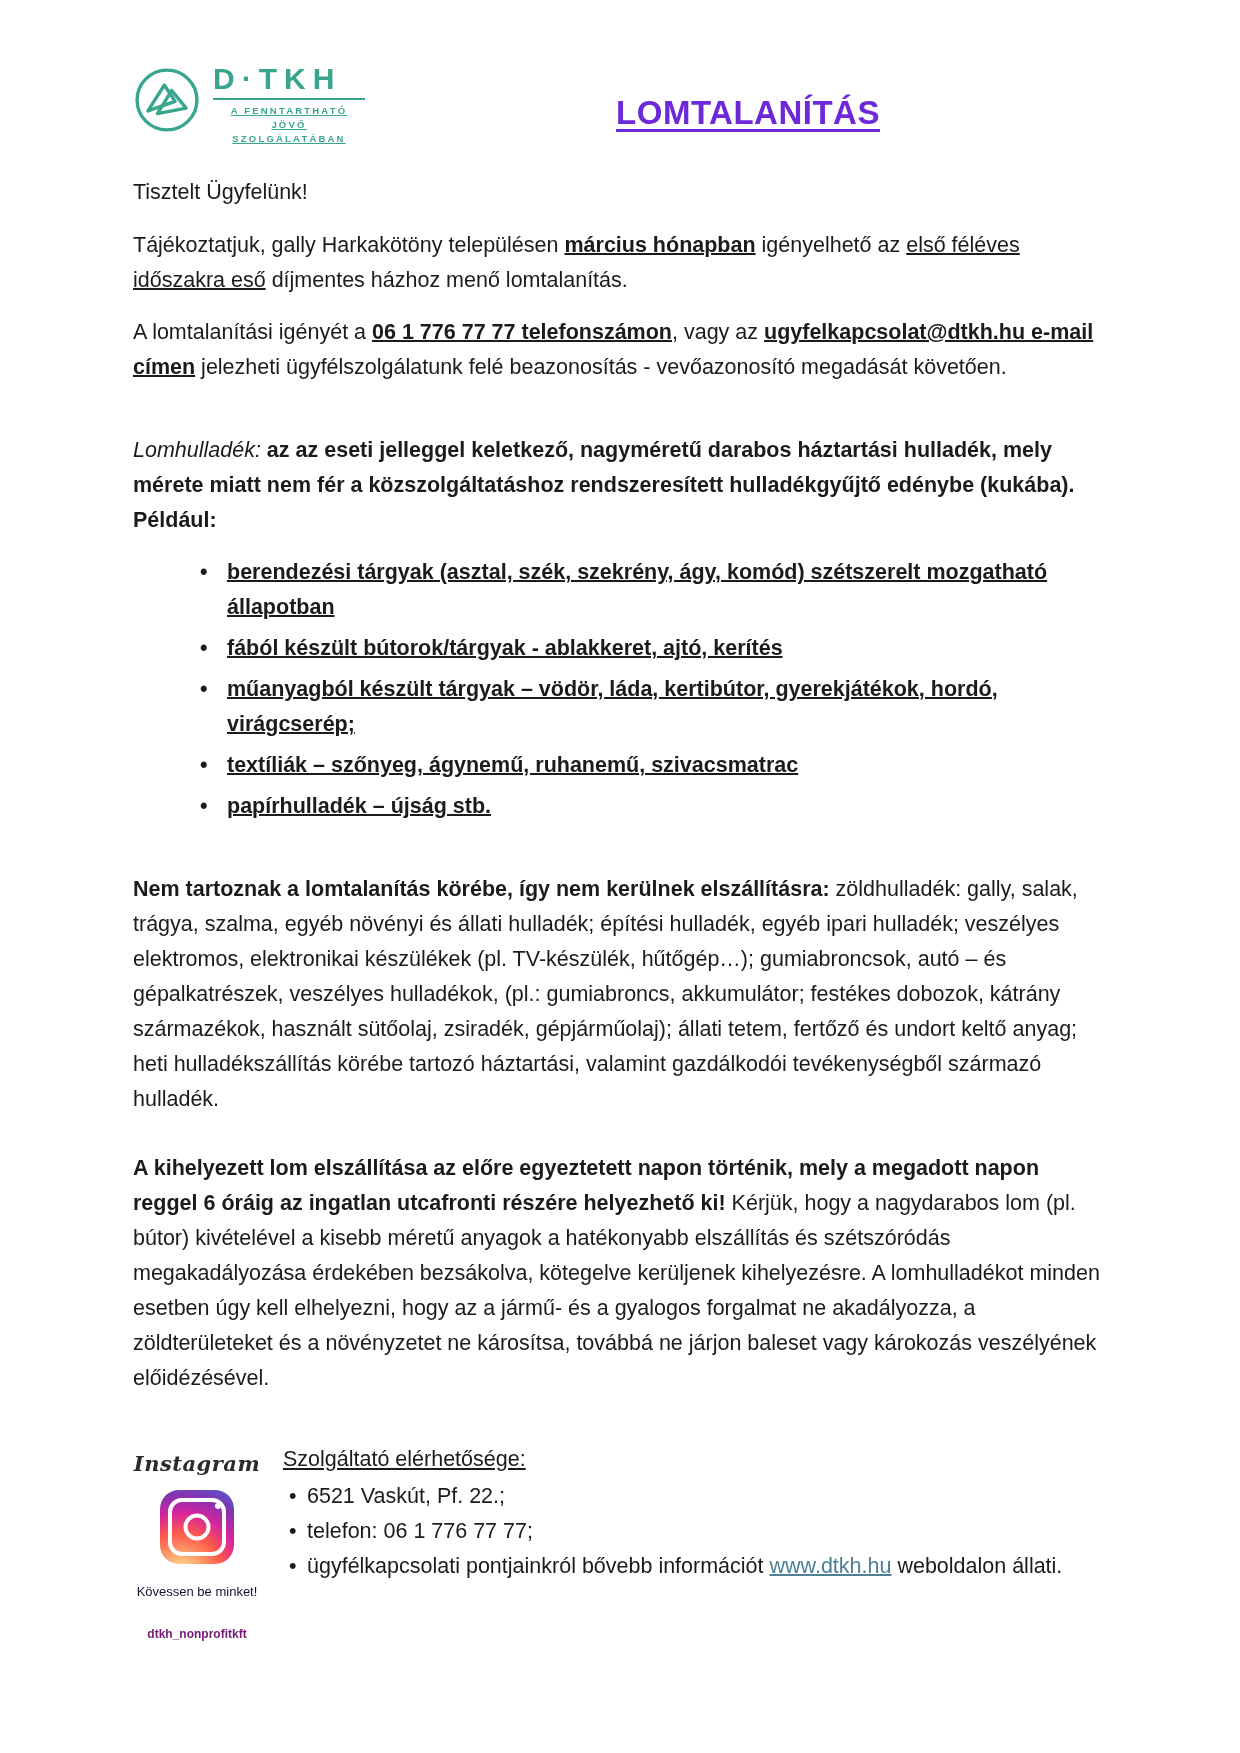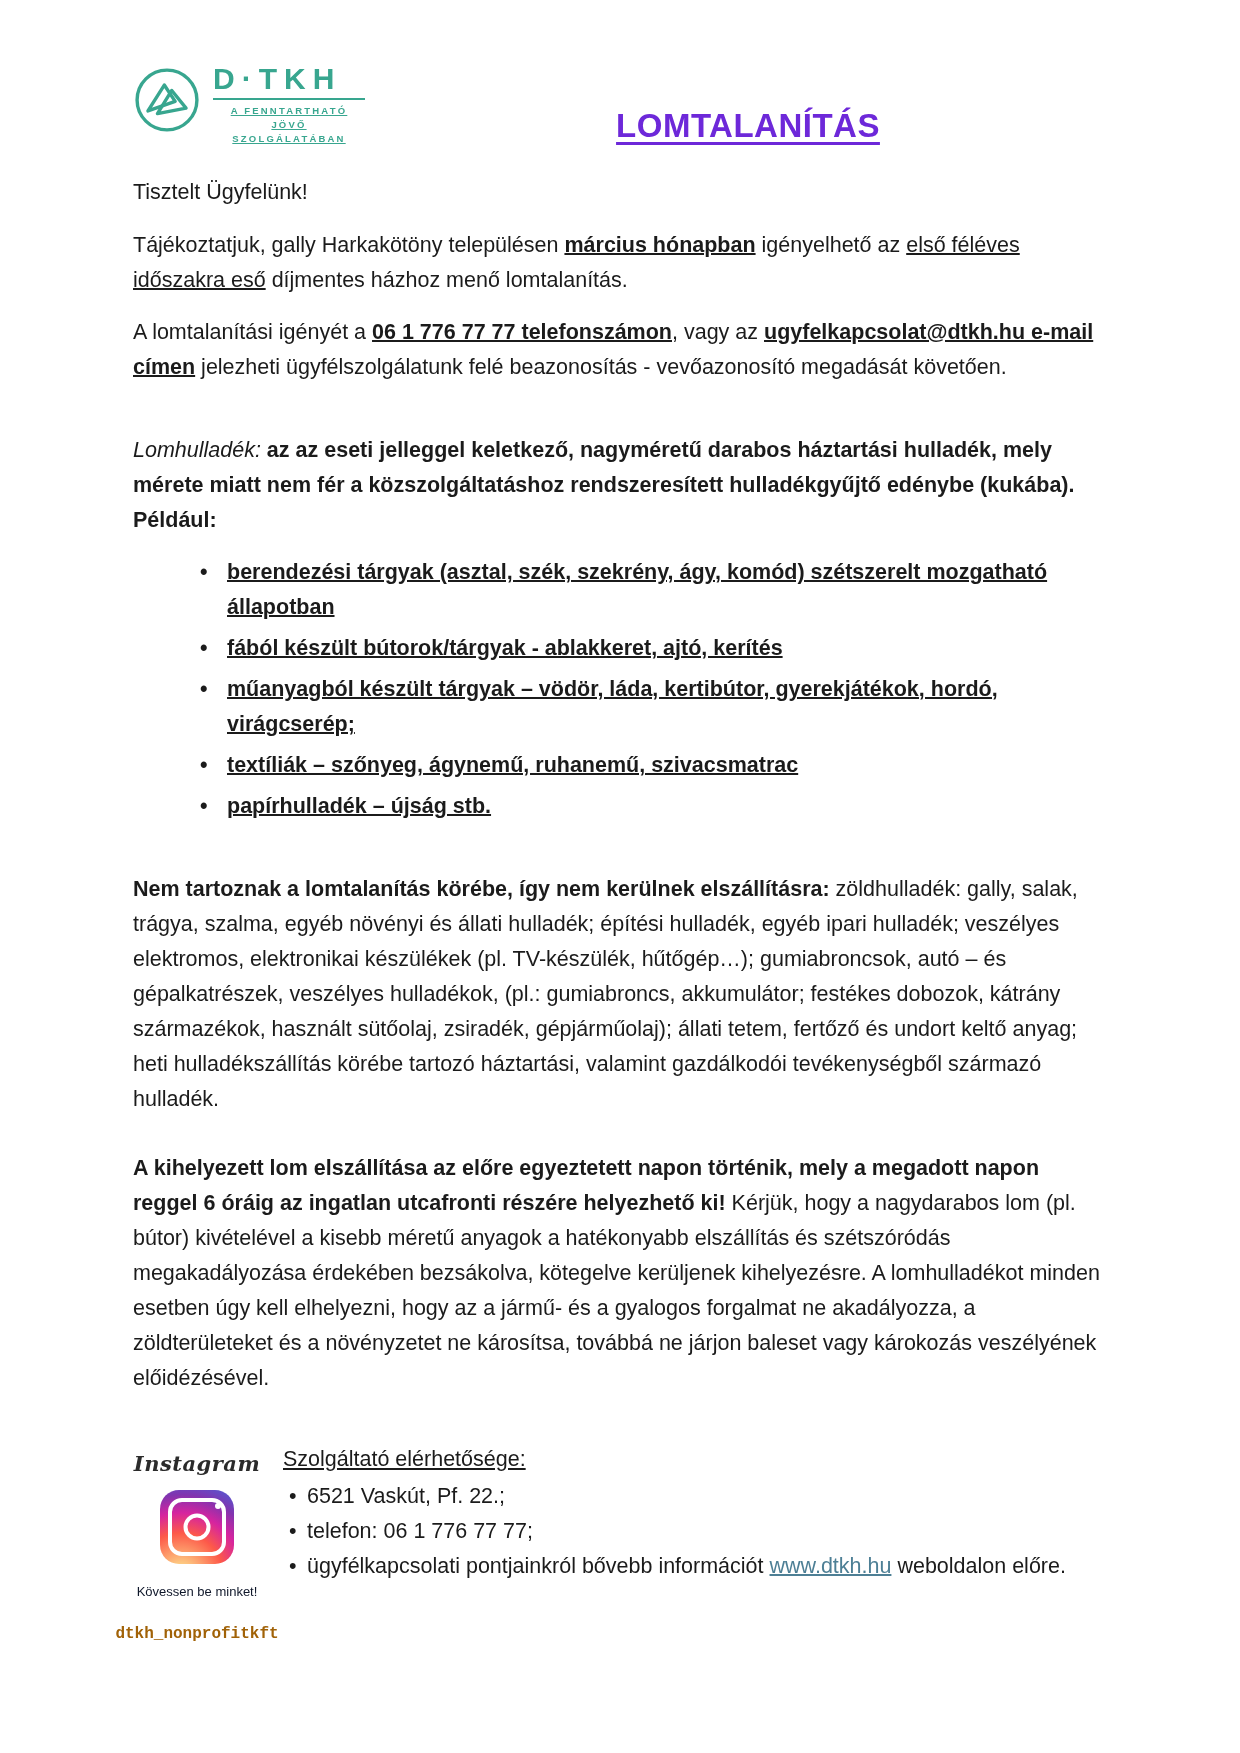--- a/index.html
+++ b/index.html
@@ -11,21 +11,21 @@
     height: 1753px;
     margin: 0 auto;
     background: #ffffff;
     color: #1b1b1b;
     padding: 62px 135px 0 133px;
     position: relative;
     overflow: hidden;
   }
 
   
-  .header { display: flex; align-items: flex-end; margin-bottom: 30px; gap: 8px; }
+  .header { display: flex; align-items: center; margin-bottom: 30px; gap: 8px; }
   .logo { display: flex; align-items: flex-start; gap: 12px; width: 250px; flex: none; }
   .logo-mark { width: 68px; height: 68px; margin-top: 4px; }
   .logo-text { display: flex; flex-direction: column; }
   .brand {
     color: var(--teal);
     font-weight: 700;
     font-size: 30px;
     letter-spacing: 7px;
     line-height: 1.1;
   }
@@ -101,21 +101,21 @@
   }
   .ig-frame { position: absolute; inset: 8px; border: 4.5px solid #fff; border-radius: 14px; }
   .ig-lens {
     position: absolute; left: 50%; top: 50%;
     width: 27px; height: 27px;
     transform: translate(-50%, -50%);
     border: 4.5px solid #fff; border-radius: 50%;
   }
   .ig-dot { position: absolute; top: 13px; right: 13px; width: 6px; height: 6px; background: #fff; border-radius: 50%; }
   .ig-follow { margin-top: 10px; font-size: 13px; color: #0f172a; }
-  .ig-handle { margin-top: 8px; font-size: 16px; font-weight: 700; color: #a16207; font-family: Liberation Mono, monospace; }
+  .ig-handle { margin-top: 8px; font-size: 12px; font-weight: 700; color: #701a75; }
 
   .contact { flex: 1; padding-left: 22px; }
   .contact-heading { margin-bottom: 2px; text-decoration: underline; }
   ul.contact-list { list-style: none; }
   ul.contact-list li { padding-left: 24px; }
   ul.contact-list li::before {
     content: "\2022";
     display: inline-block;
     width: 18px;
     margin-left: -18px;
@@ -178,18 +178,18 @@
         <div class="ig-dot"></div>
       </div>
       <div class="ig-follow">Kövessen be minket!</div>
       <div class="ig-handle">dtkh_nonprofitkft</div>
     </div>
     <div class="contact">
       <p class="contact-heading">Szolgáltató elérhetősége:</p>
       <ul class="contact-list">
         <li><span>6521 Vaskút, Pf. 22.;</span></li>
         <li><span>telefon: 06 1 776 77 77;</span></li>
-        <li><span>ügyfélkapcsolati pontjainkról bővebb információt </span><span class="u link">www.dtkh.hu</span><span> weboldalon előre.</span></li>
+        <li><span>ügyfélkapcsolati pontjainkról bővebb információt </span><span class="u link">www.dtkh.hu</span><span> weboldalon állati.</span></li>
       </ul>
     </div>
   </footer>
 
 </div>
 
 </body></html>

